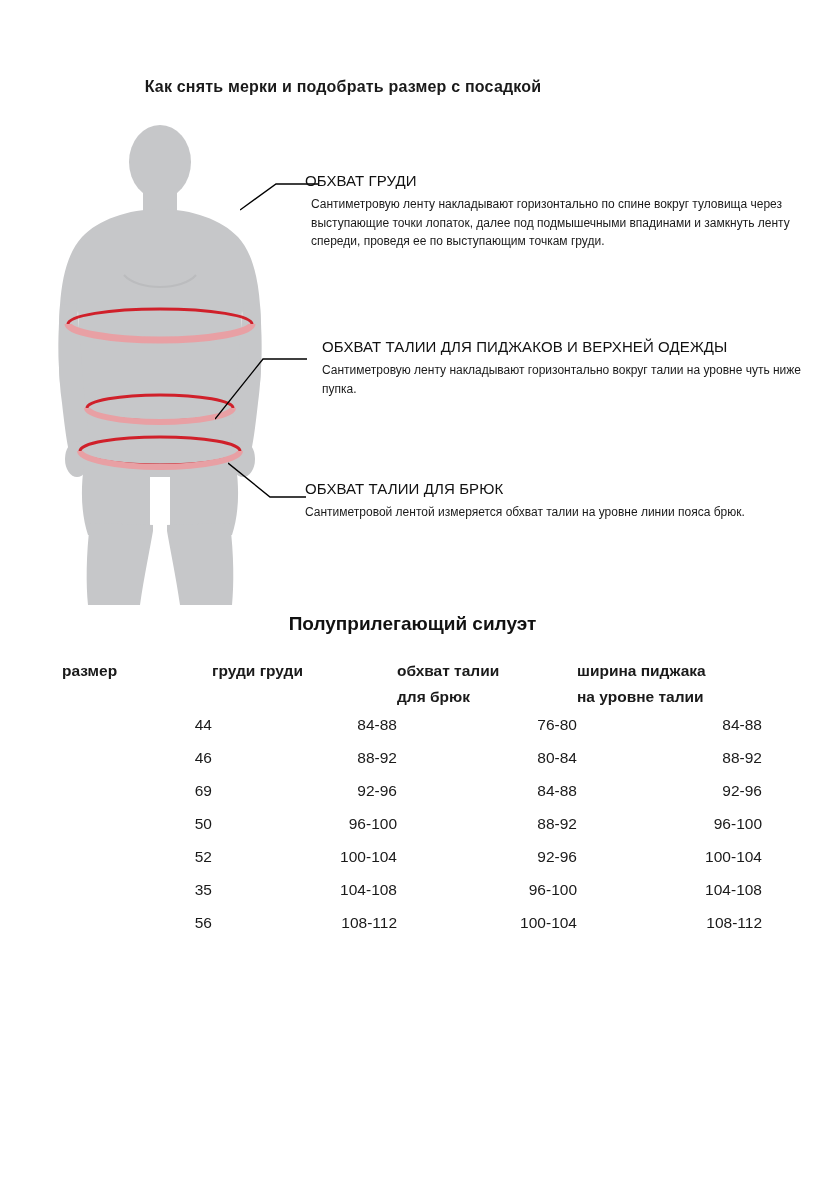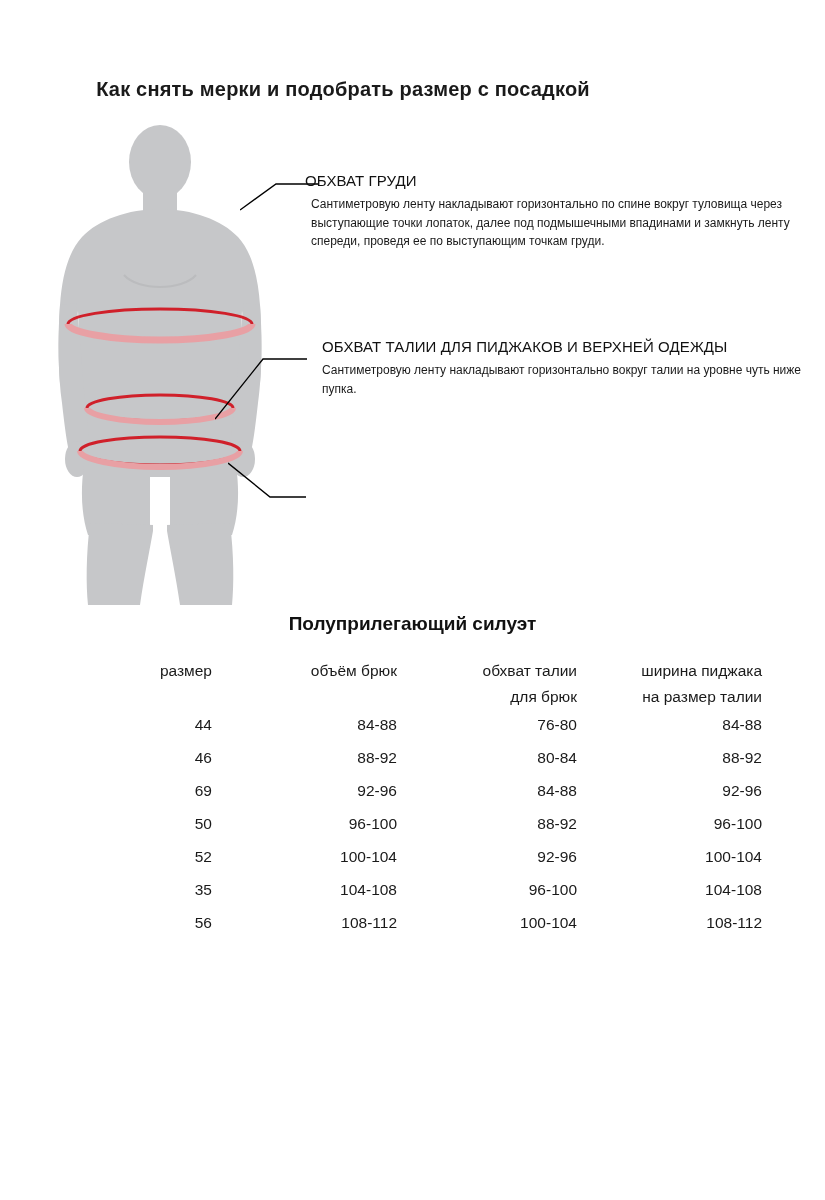--- a/index.html
+++ b/index.html
@@ -19,21 +19,21 @@
     position: relative;
     width: 825px;
     height: 1200px;
   }
   .title {
     position: absolute;
     top: 78px;
     left: 0;
     width: 686px;
     text-align: center;
-    font-size: 20px;
+    font-size: 16px;
     font-weight: bold;
     color: #1a1a1a;
     letter-spacing: 0.2px;
   }
 
   
   .figure {
     position: absolute;
     left: 20px;
     top: 125px;
@@ -83,23 +83,23 @@
   table.sizes {
     position: absolute;
     top: 660px;
     left: 62px;
     width: 700px;
     border-collapse: collapse;
     font-size: 15.5px;
     color: #1a1a1a;
   }
   table.sizes th {
-    font-weight: normal;
+    font-weight: bold;
     padding: 2px 0;
-    text-align: right;
+    text-align: left;
     vertical-align: top;
   }
   table.sizes th .l2 { display: block; margin-top: 8px; }
   table.sizes td {
     text-align: right;
     padding: 7.5px 0;
   }
   table.sizes col.c1 { width: 150px; }
   table.sizes col.c2 { width: 185px; }
   table.sizes col.c3 { width: 180px; }
@@ -184,47 +184,51 @@
   <div class="ann" id="ann-chest">
     <div class="head">ОБХВАТ ГРУДИ</div>
     <div class="body">Сантиметровую ленту накладывают горизонтально по спине вокруг туловища через выступающие точки лопаток, далее под подмышечными впадинами и замкнуть ленту спереди, проведя ее по выступающим точкам груди.</div>
   </div>
 
   <div class="ann" id="ann-waist-jacket">
     <div class="head">ОБХВАТ ТАЛИИ ДЛЯ ПИДЖАКОВ И ВЕРХНЕЙ ОДЕЖДЫ</div>
     <div class="body">Сантиметровую  ленту накладывают горизонтально вокруг талии на уровне чуть ниже пупка.</div>
   </div>
 
+  <div class="ann" id="ann-waist-trousers">
+    <div class="head">ОБХВАТ ТАЛИИ ДЛЯ БРЮК</div>
+    <div class="body">Сантиметровой лентой измеряется обхват талии на уровне линии пояса брюк.</div>
+  </div>
 
   <div class="table-title">Полуприлегающий силуэт</div>
 
   <table class="sizes">
     <colgroup>
       <col class="c1">
         <col class="c2">
         <col class="c3">
         <col class="c4">
     </colgroup>
     <thead>
       <tr>
         <th>
           <span>размер</span>
           <span class="l2"></span>
         </th>
         <th>
-          <span>объём брюк</span>
+          <span>груди груди</span>
           <span class="l2"></span>
         </th>
         <th>
           <span>обхват талии</span>
           <span class="l2">для брюк</span>
         </th>
         <th>
           <span>ширина пиджака</span>
-          <span class="l2">на размер талии</span>
+          <span class="l2">на уровне талии</span>
         </th>
       </tr>
     </thead>
     <tbody>
       <tr>
         <td>44</td>
         <td>84-88</td>
         <td>76-80</td>
         <td>84-88</td>
       </tr>

